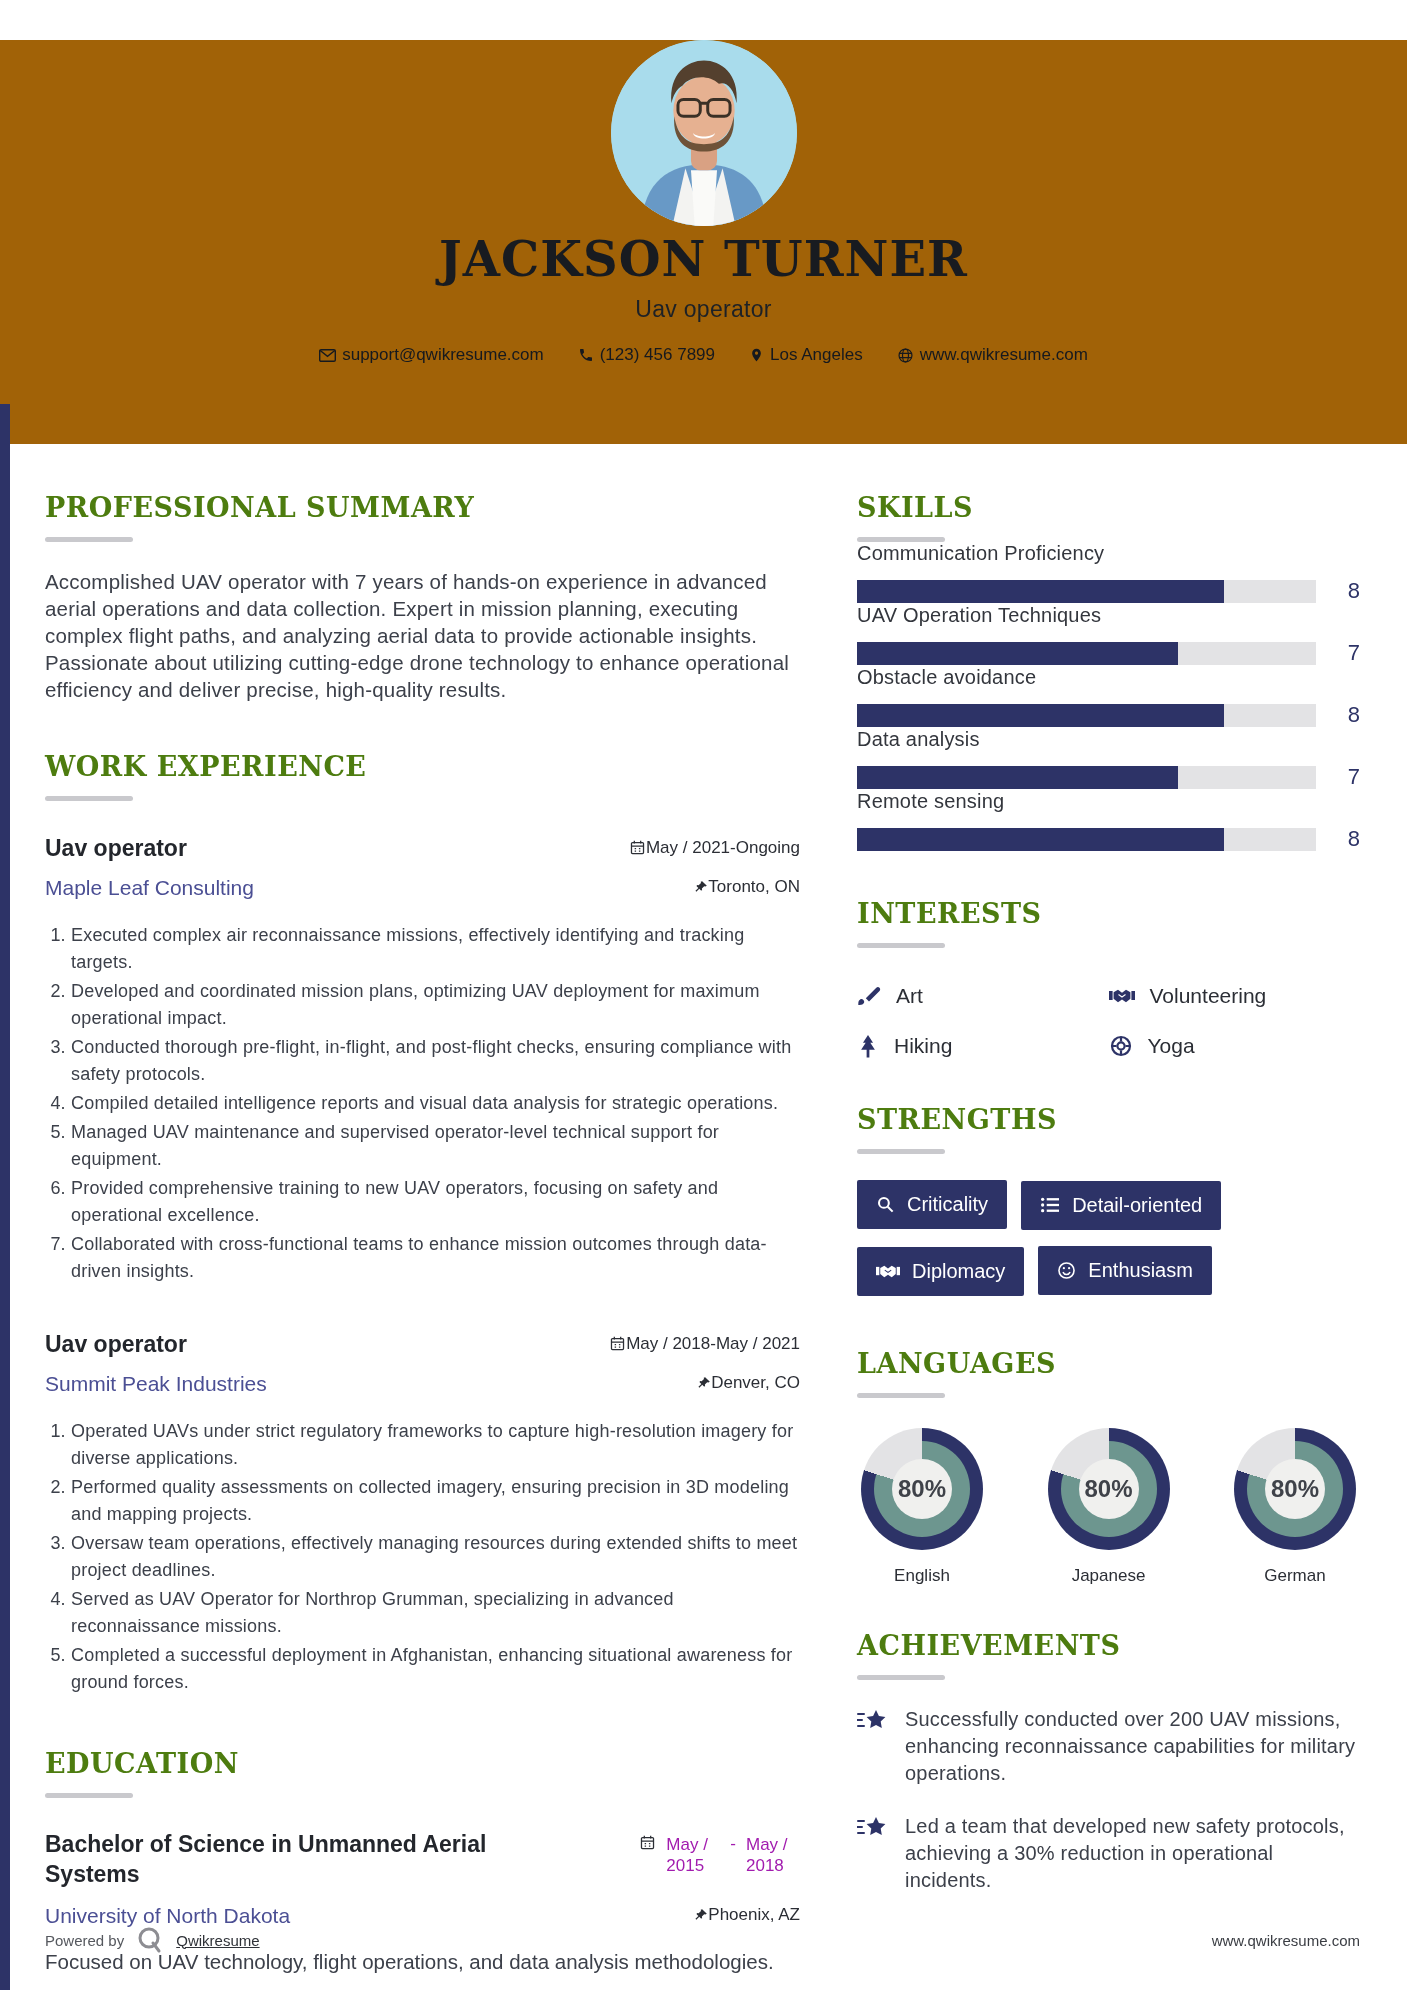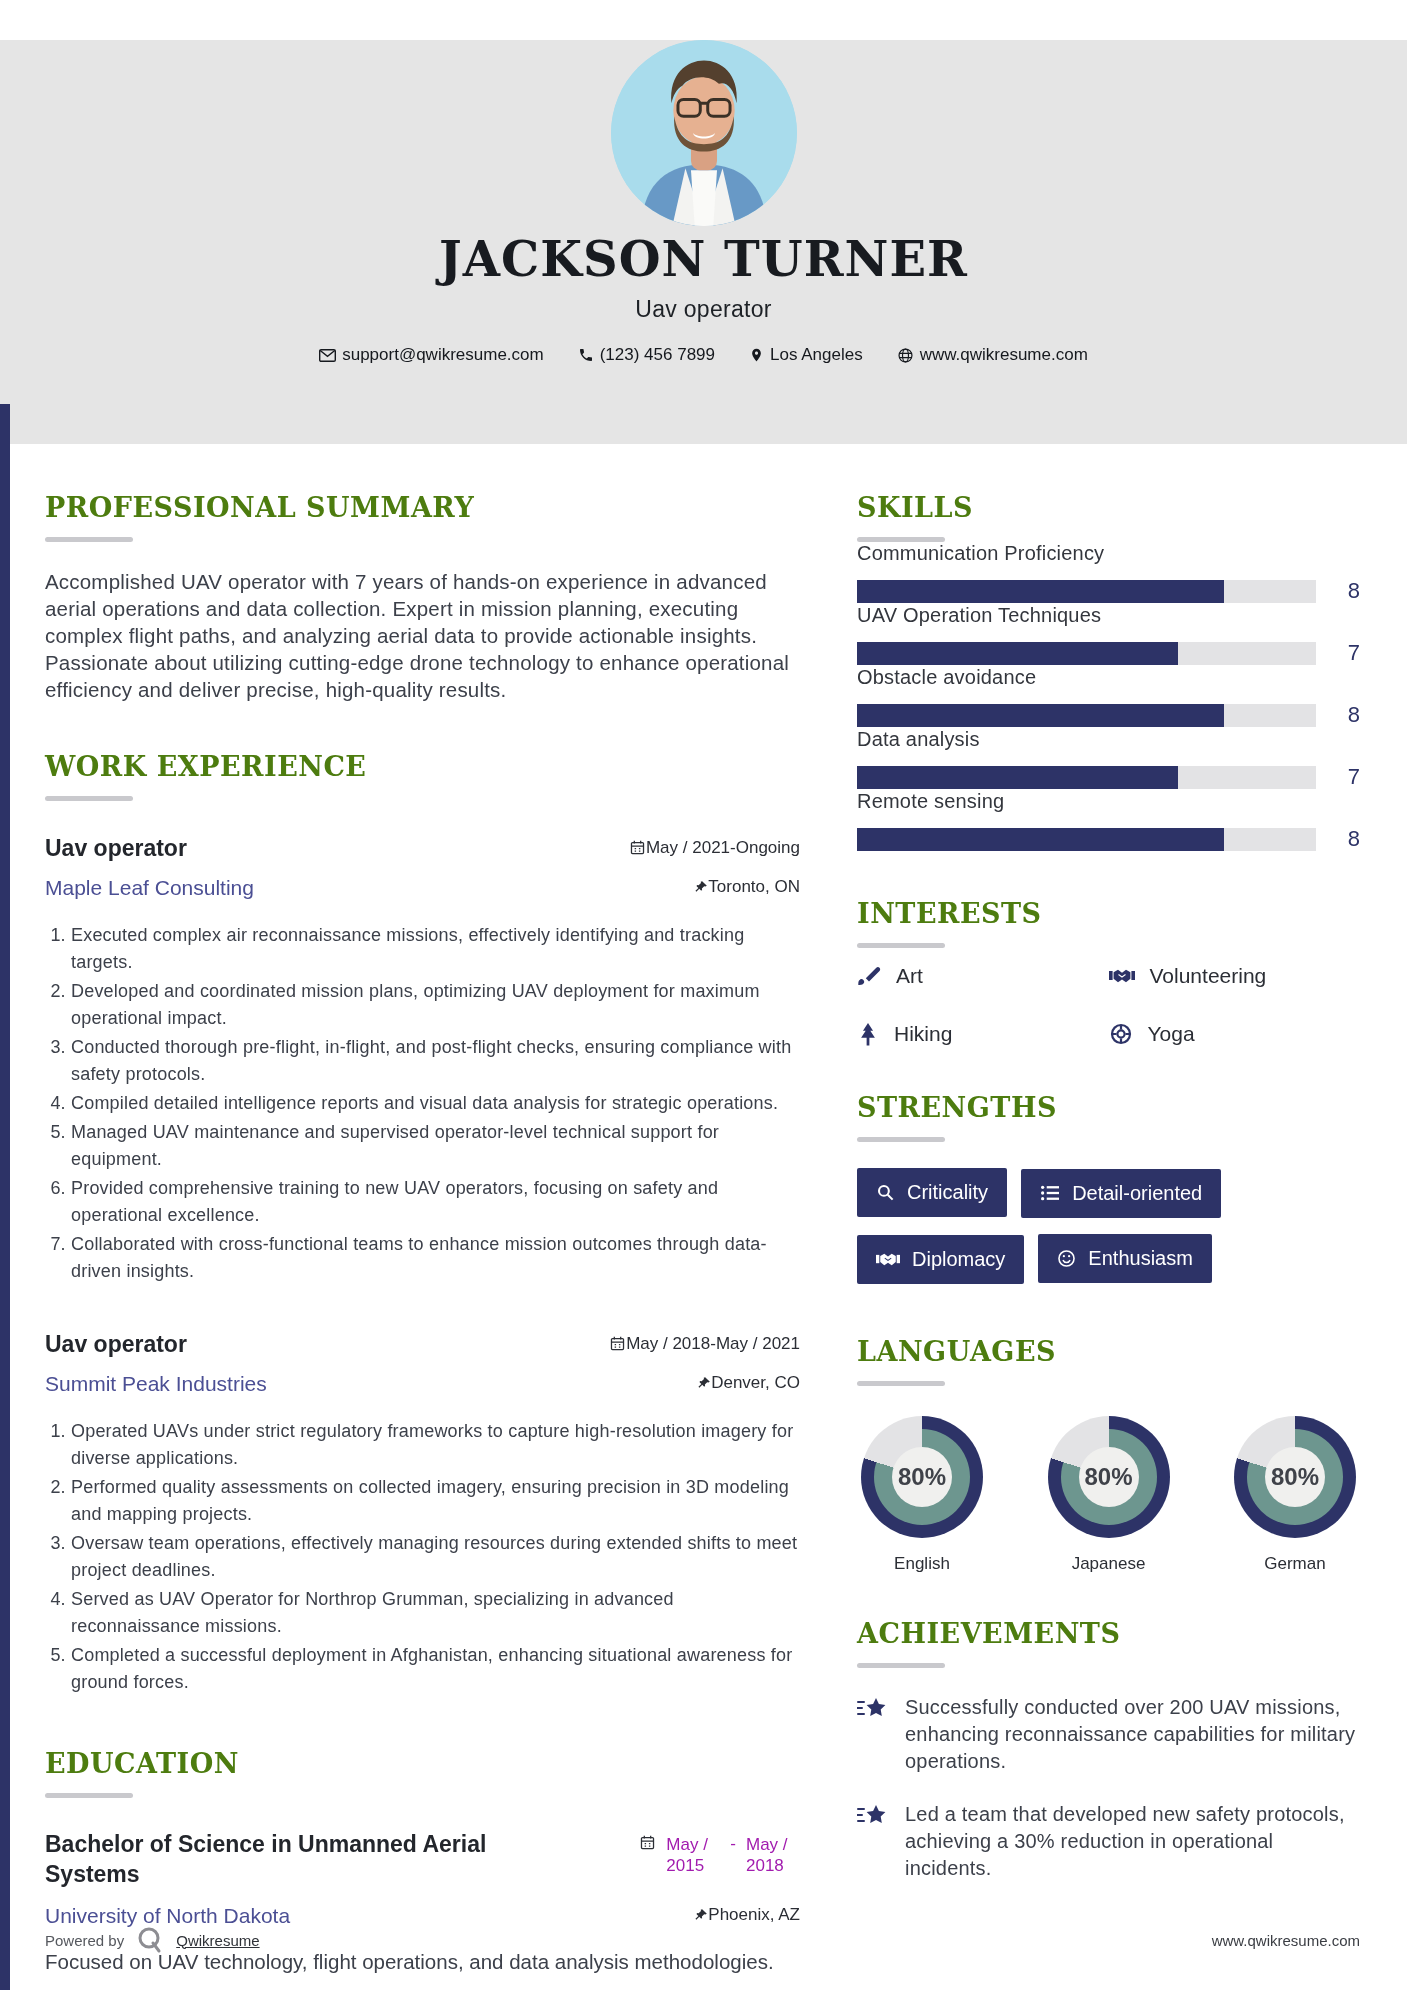--- a/index.html
+++ b/index.html
@@ -1,21 +1,21 @@
 <!DOCTYPE html>
 <html><head>
 <meta charset="utf-8">
 <style>
   * { margin:0; padding:0; box-sizing:border-box; }
   html,body { background:#ffffff; }
   body { font-family:"Liberation Sans","DejaVu Sans",sans-serif; }
   .page { position:relative; width:1407px; height:1990px; background:#ffffff; overflow:hidden; margin:0 auto; }
 
   
-  .hdr { height:404px; background:#e5e5e5; text-align:center; position:relative; }
+  .hdr { height:404px; background:#a16207; text-align:center; position:relative; }
   .photo { width:186px; height:186px; border-radius:50%; background:#a9dcec; margin:40px auto 8px auto; overflow:hidden; }
   .photo svg { display:block; }
   .name { font-family:"DejaVu Serif","Liberation Serif",serif; font-weight:700; font-size:48px; letter-spacing:1px; color:#181b20; line-height:1.05; }
   .subtitle { font-size:23px; color:#1d2126; margin-top:12px; font-weight:500; letter-spacing:.3px; }
   .contact-row { display:flex; justify-content:center; gap:34px; margin-top:22px; font-size:17px; color:#16191e; align-items:center; }
   .contact-item { display:flex; align-items:center; gap:6px; }
   .contact-item svg { flex:0 0 auto; }
 
   
   .accent-strip { position:absolute; left:0; top:404px; width:10px; bottom:0; background:#2d3367; }
@@ -48,21 +48,21 @@
   
   .skill { }
   .skill:first-of-type { margin-top:26px; }
   .skill-label { font-size:20px; color:#33363d; letter-spacing:.2px; }
   .skill-bar-row { display:flex; align-items:center; gap:22px; margin-top:13px; }
   .skill-track { flex:1; height:23px; background:#e3e3e5; }
   .skill-fill { height:100%; background:#2d3367; }
   .skill-value { width:22px; text-align:right; font-size:22px; color:#2d3367; }
 
   .interests-sec { margin-top:46px; }
-  .interest-grid { display:grid; grid-template-columns:1fr 1fr; row-gap:34px; margin-top:16px; }
+  .interest-grid { display:grid; grid-template-columns:1fr 1fr; row-gap:26px; margin-top:36px; }
   .interest { display:flex; align-items:center; gap:15px; font-size:21px; color:#2b2e35; }
   .interest svg { color:#2d3367; }
 
   .strengths-sec { margin-top:46px; }
   .chips { margin-top:26px; }
   .chip { display:inline-flex; align-items:center; gap:12px; background:#2d3367; color:#fff; font-size:20px; padding:13px 19px; margin:0 14px 16px 0; border-radius:2px; }
   .chip svg { color:#fff; }
 
   .langs-sec { margin-top:36px; }
   .lang-row { display:flex; justify-content:space-between; margin-top:30px; padding:0 4px;gap:16px; }

